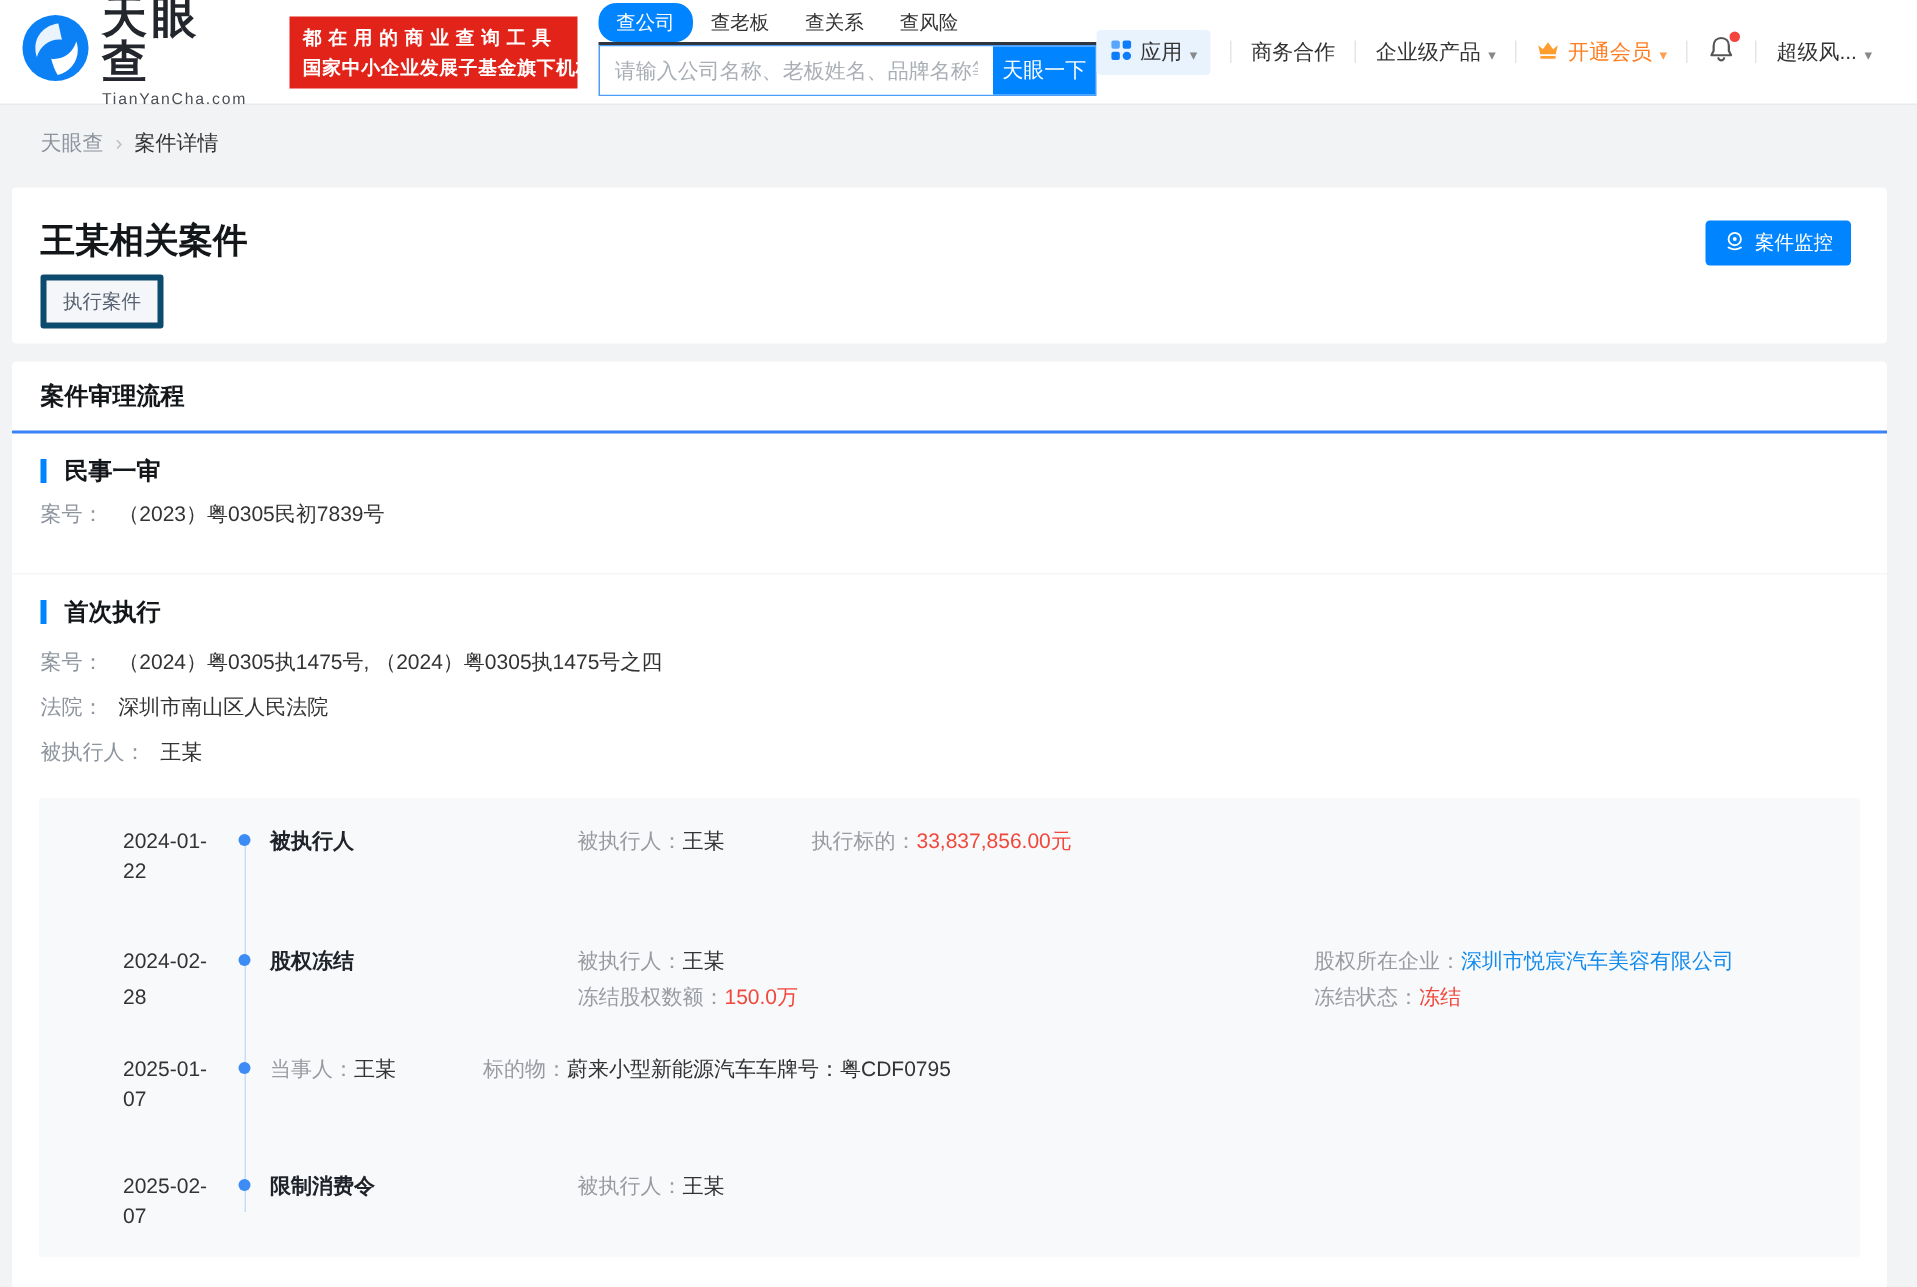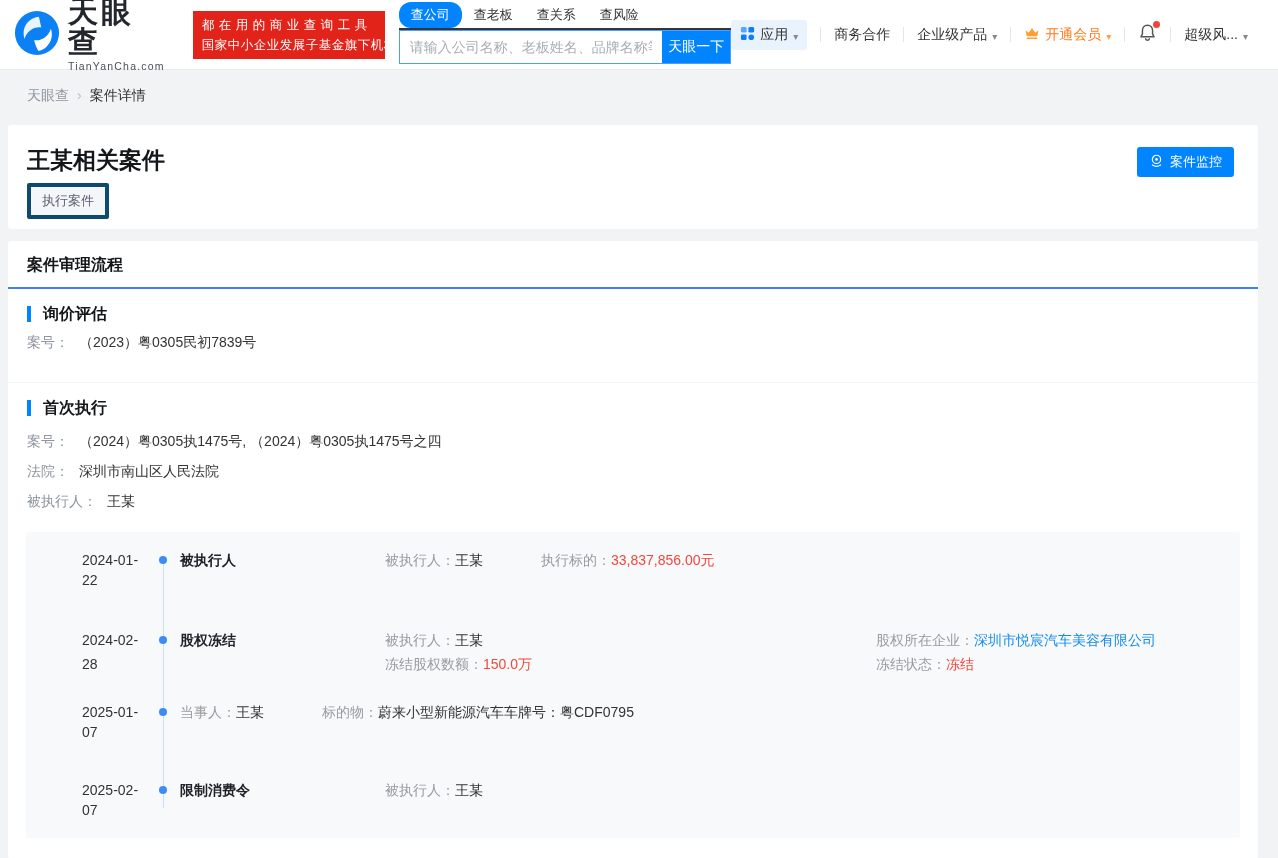--- a/index.html
+++ b/index.html
@@ -13,21 +13,21 @@
     height:70px; background:#fff; border-bottom:1px solid #e8eaec;
     display:flex; align-items:center; padding-left:14px; position:relative;
   }
   .logo { display:flex; align-items:center; gap:8px; }
   .logo-txt { display:flex; flex-direction:column; line-height:1; }
   .logo-cn { font-size:30px; font-weight:bold; color:#23272d; letter-spacing:3px; }
   .logo-en { font-size:10.5px; color:#4a4f55; letter-spacing:1.2px; margin-top:4px; }
   .banner {
     margin-left:28px; background:#e2231a; color:#fff; width:192px; height:48px;
     display:flex; flex-direction:column; justify-content:center; padding:0 9px;
-    font-size:12.5px; font-weight:normal; line-height:20px;
+    font-size:12.5px; font-weight:bold; line-height:20px;
   }
   .banner .l1 { letter-spacing:4.5px; white-space:nowrap; }
   .banner .l2 { letter-spacing:0.5px; white-space:nowrap; }
   .search { margin-left:14px; width:400px; }
   .tabs { display:flex; align-items:flex-end; height:24px; border-bottom:2px solid #2f3640; }
   .tab { font-size:13px; color:#333; padding:4px 12px; cursor:pointer;border-radius:12px; }
   .tab.active { background:#0084ff; color:#fff; }
   .search-row { display:flex; height:34px; border:1px solid #4c9ef8; }
   .search-row input {
     flex:1; border:none; outline:none; padding:0 10px; font-size:14px;
@@ -210,21 +210,21 @@
     <span>案件监控</span>
   </button>
 </div>
 
 <div class="card card2">
   <div class="sec-head">案件审理流程</div>
 
   <div class="stage stage1">
     <div class="stage-head">
       <span class="stage-bar"></span>
-      <span class="stage-name">询价评估</span>
+      <span class="stage-name">民事一审</span>
     </div>
     <div class="fields">
       <div class="field">
         <span class="f-label">案号：</span>
         <span class="f-val">（2023）粤0305民初7839号</span>
       </div>
     </div>
   </div>
 
   <div class="stage">

